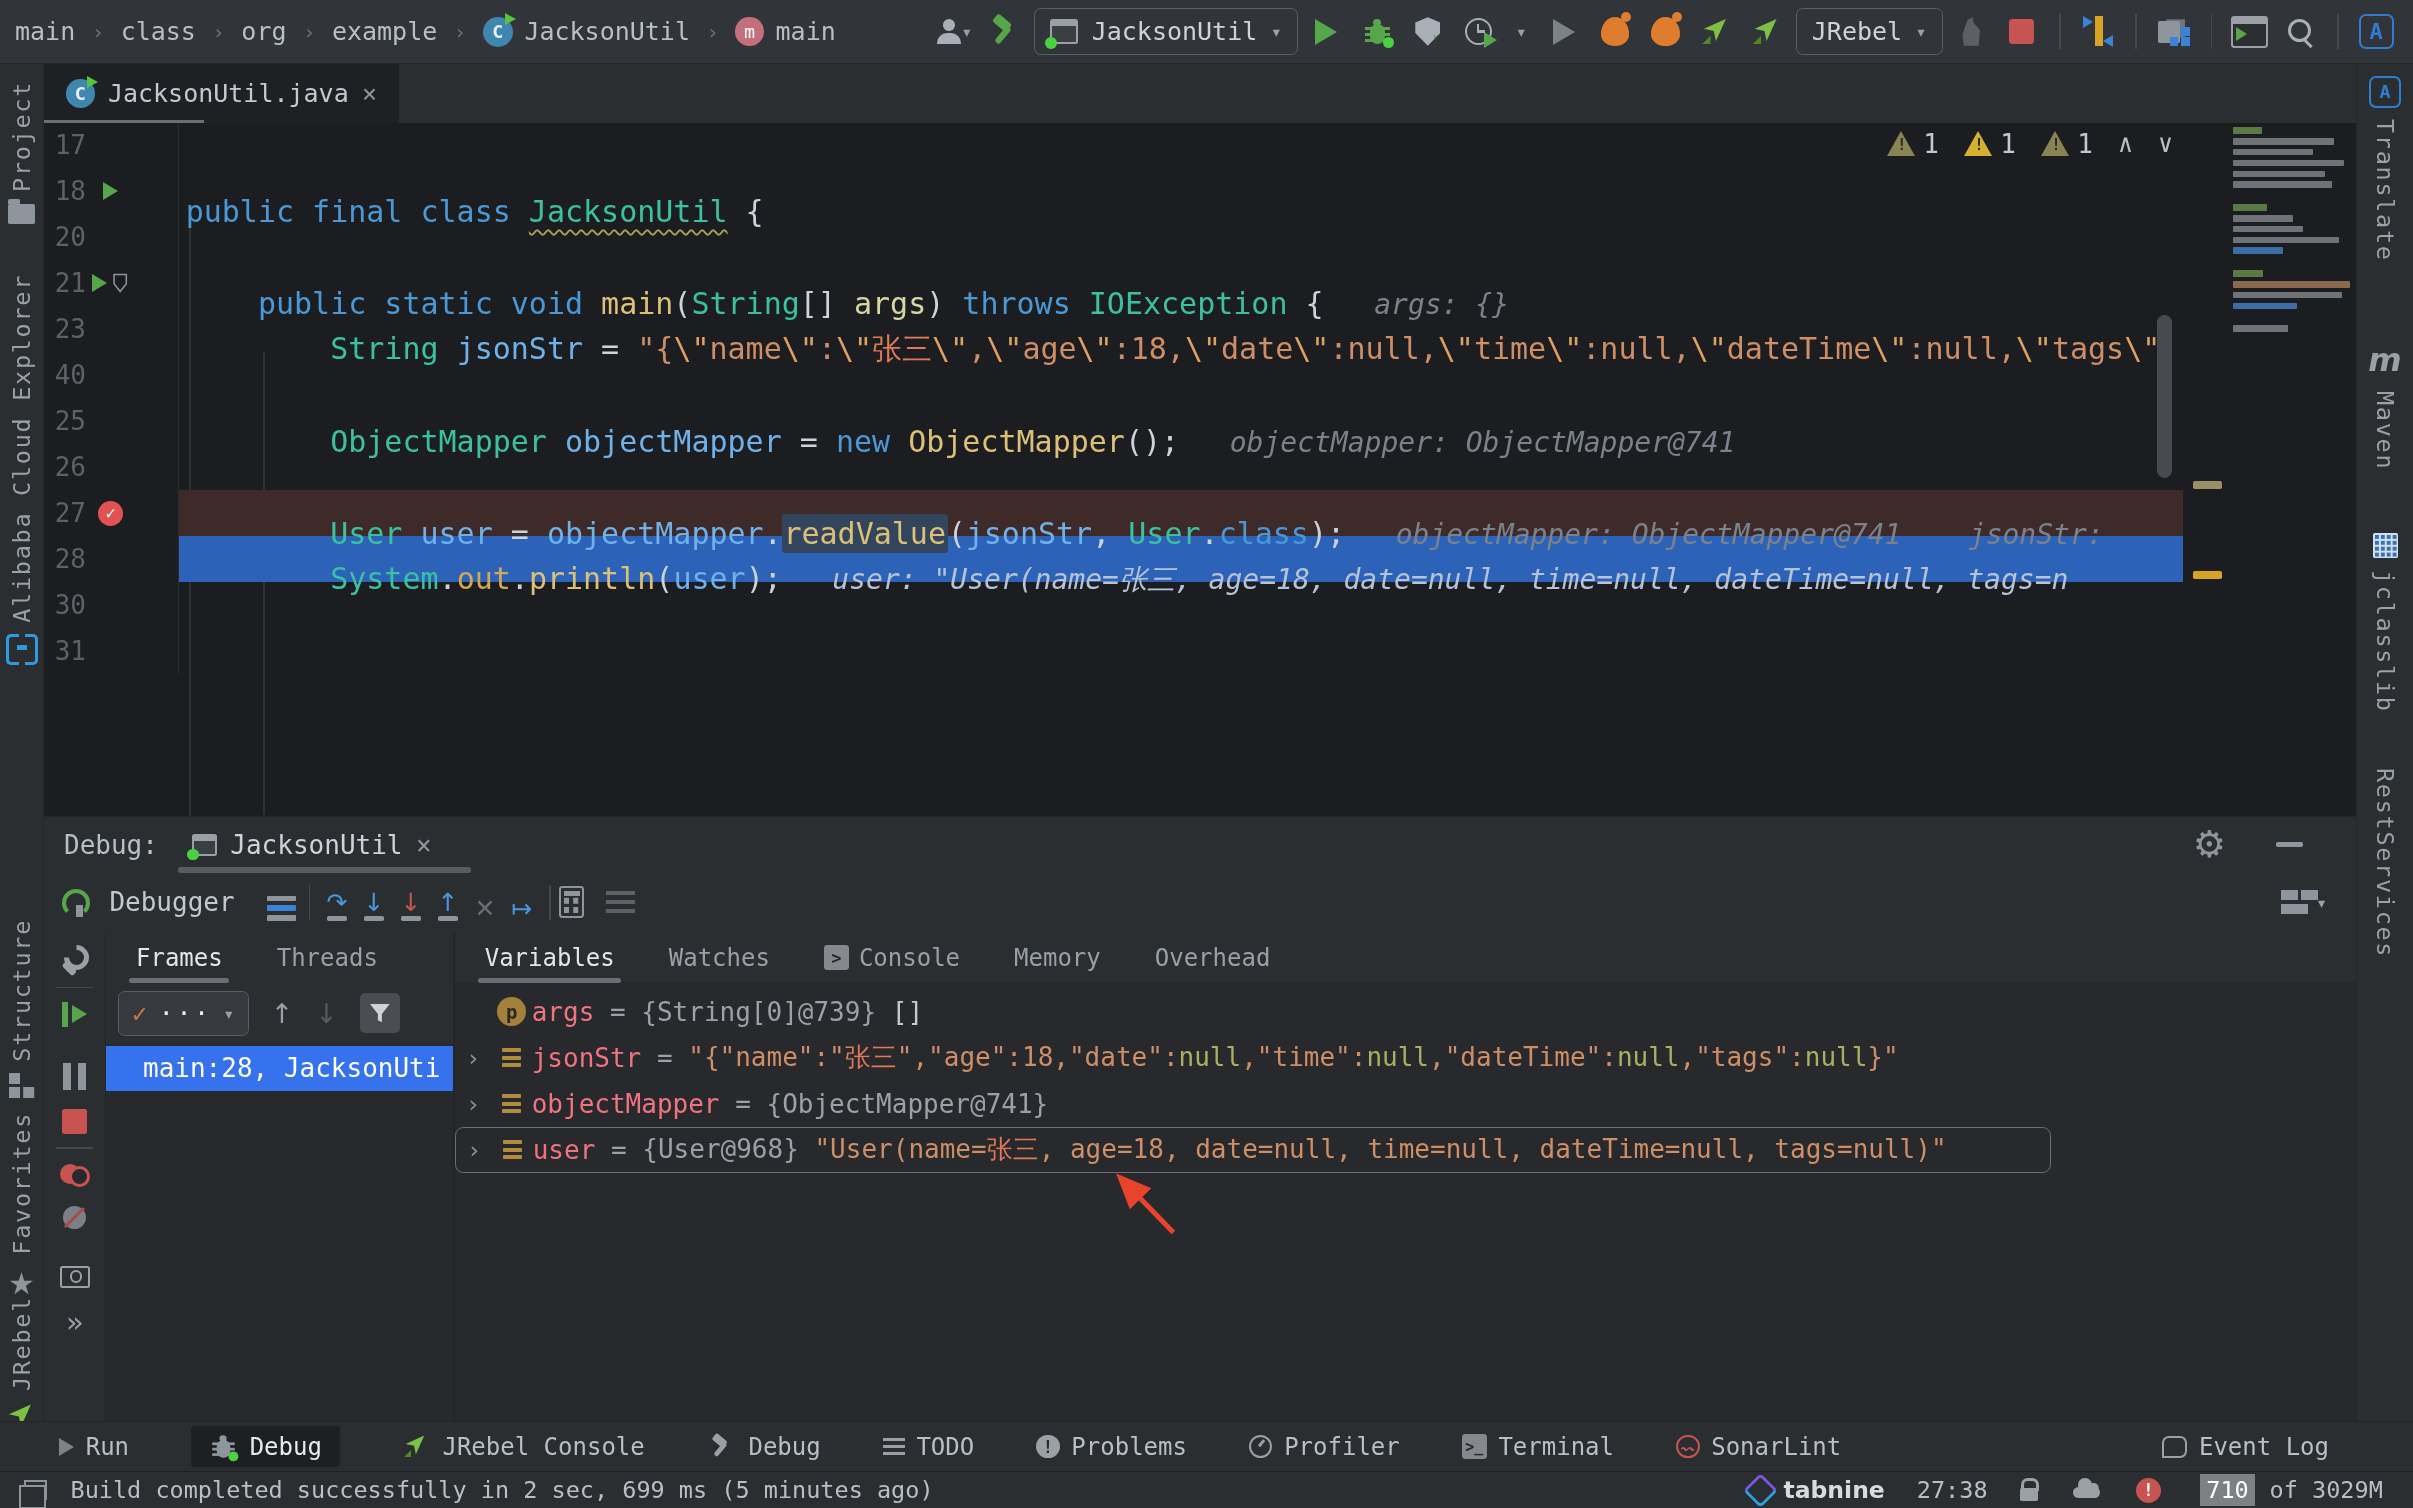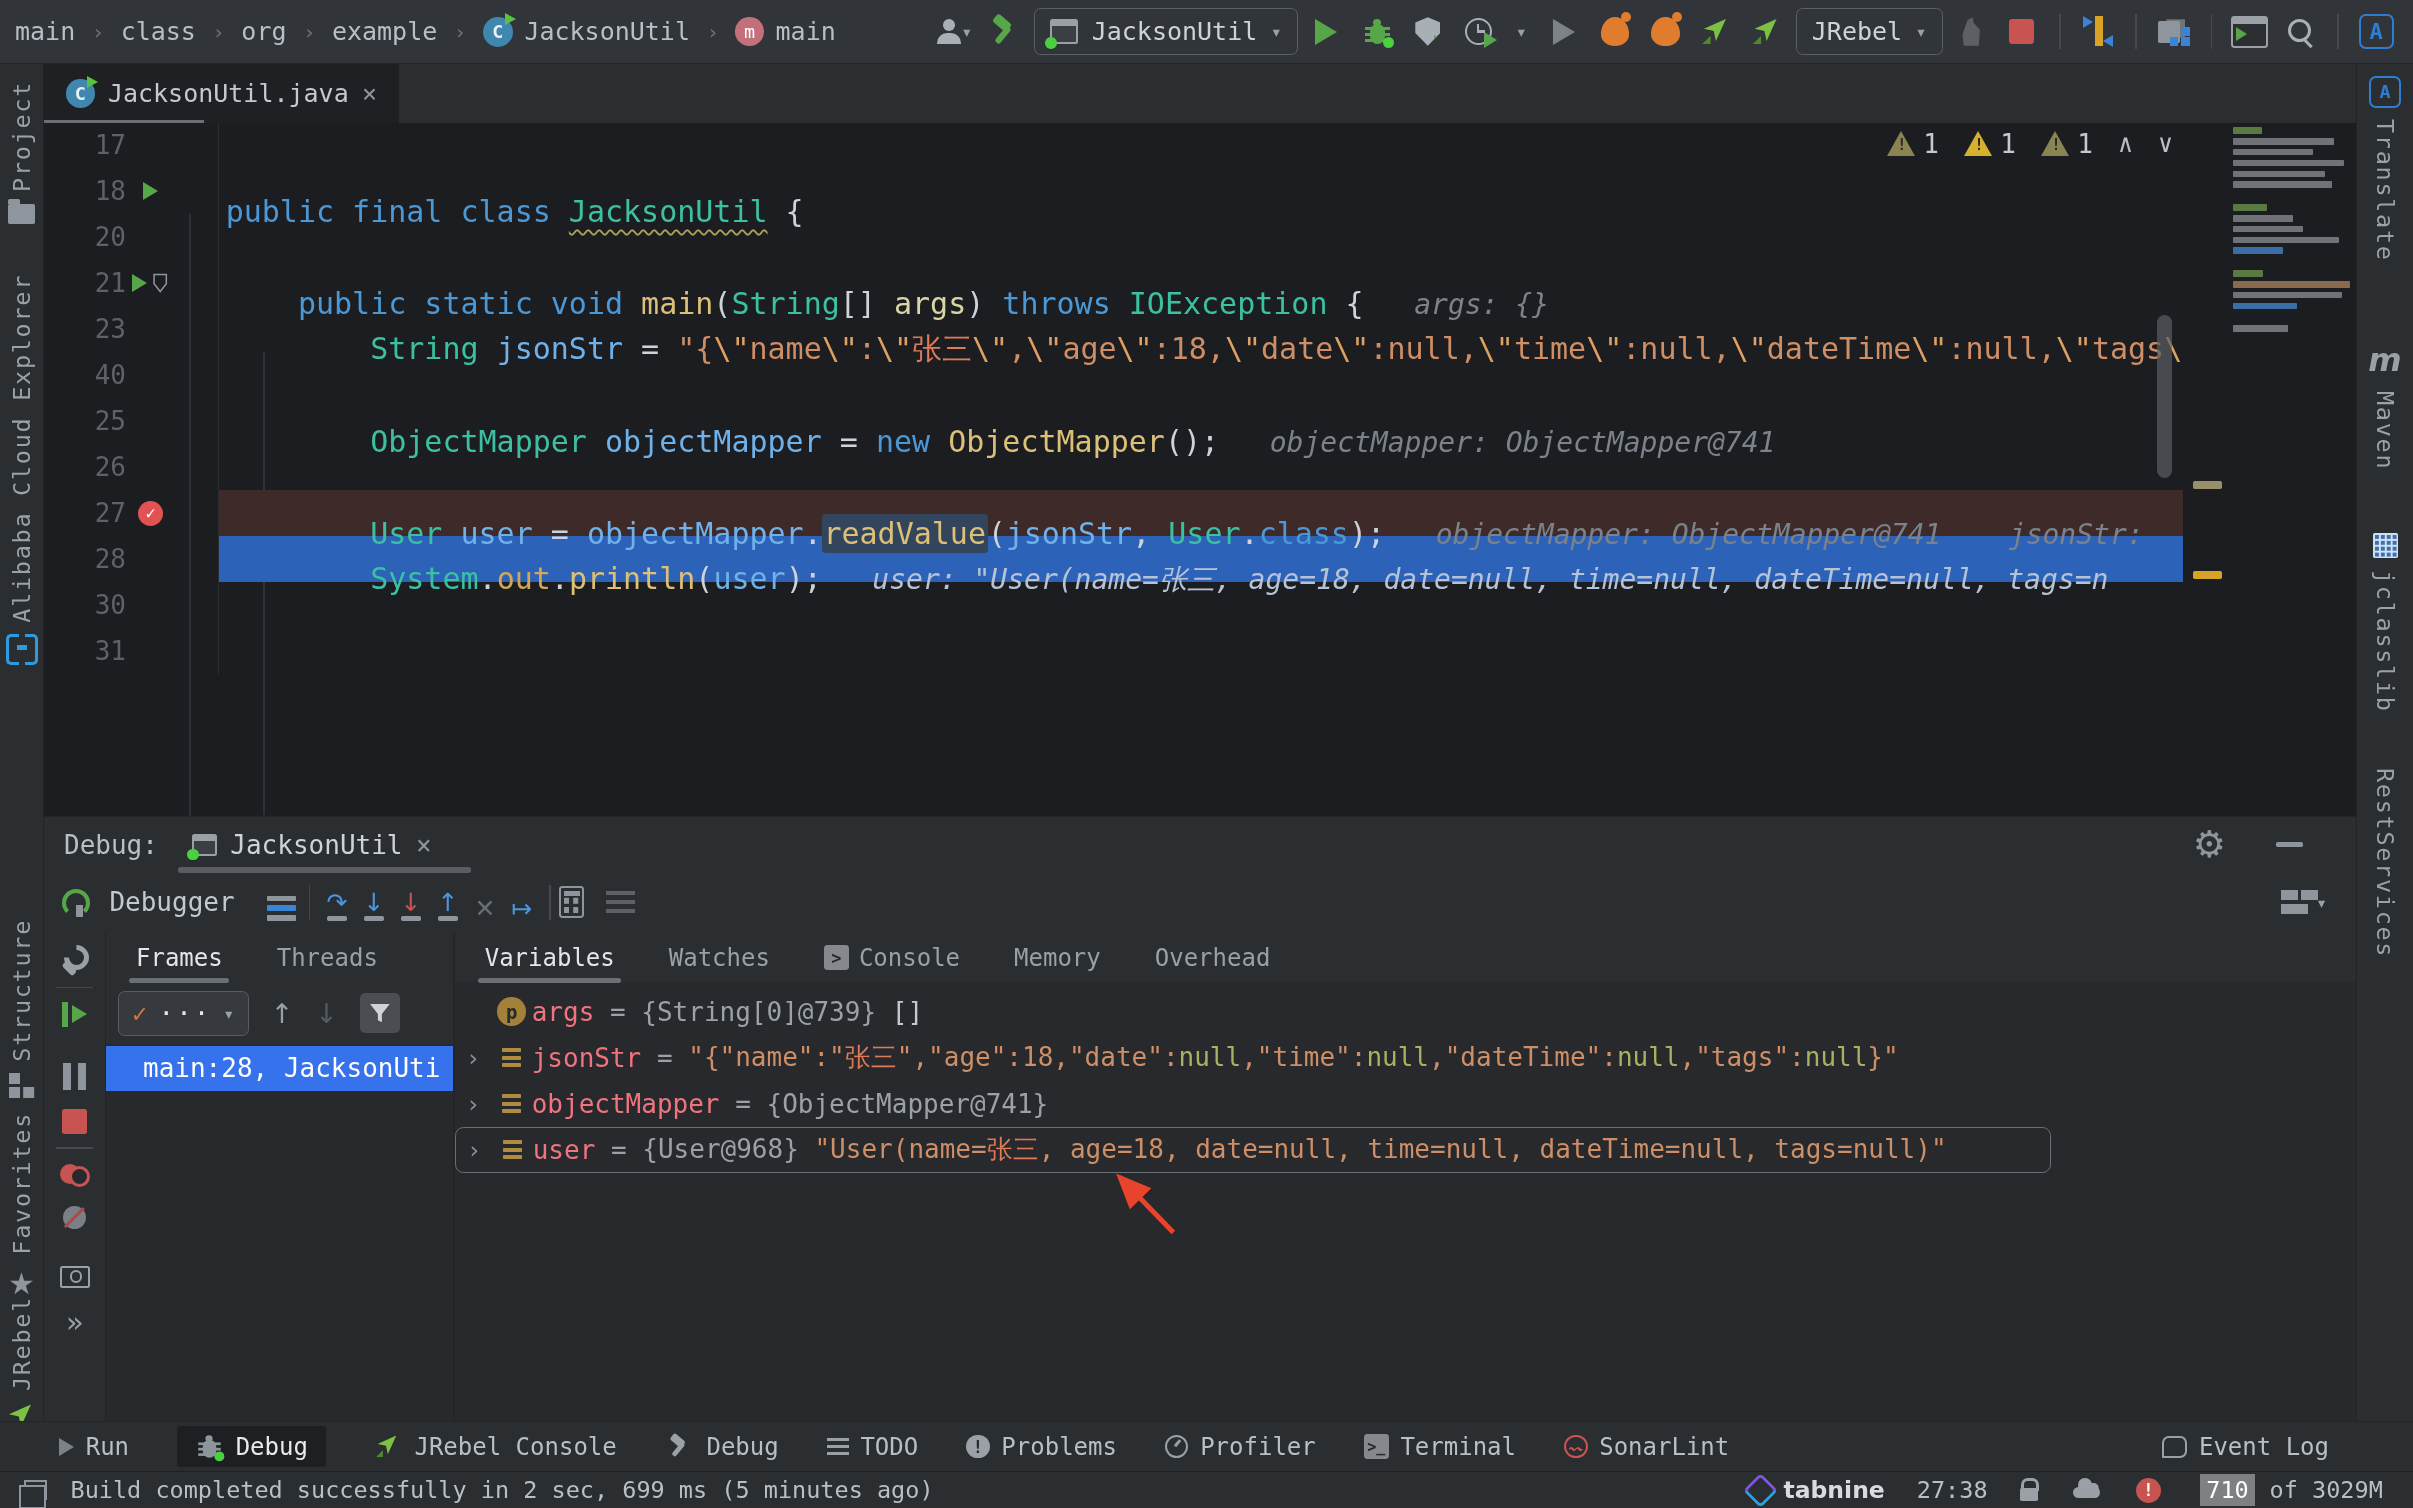--- a/index.html
+++ b/index.html
@@ -100,21 +100,21 @@
   .layout-ico::before { content:""; position:absolute; left:0; top:0; width:17px; height:10px; background:#8f959c; box-shadow:20px 0 0 #8f959c; }
   .layout-ico::after { content:""; position:absolute; left:0; bottom:0; width:27px; height:10px; background:#8f959c; }
 
   
   #tabbar { position:absolute; left:44px; top:64px; width:2313px; height:59px; background:#2b2e31; z-index:10; display:flex; }
   .etab { height:100%; display:flex; align-items:center; gap:13.4px; padding:0 22px; background:#1e2023; color:#c3c9d0; font-size:25px; position:relative; }
   .etab::after { content:""; position:absolute; left:0; bottom:0; height:3.4px; width:45%; background:#6a6f75; }
   .etab .close { color:#8f959c; font-size:25px; }
 
   
-  #editor { position:absolute; left:44px; top:122px; width:2313px; height:694px; background:#1b1d20; overflow:hidden; z-index:5;padding-left:40px; }
+  #editor { position:absolute; left:44px; top:122px; width:2313px; height:694px; background:#1b1d20; overflow:hidden; z-index:5; }
   .cline { position:relative; height:46px; display:flex; align-items:center; }
   .rowbg { position:absolute; left:134px; right:0; top:0; bottom:0; z-index:1; }
   .rowbg.bp { background:#3d2a29; }
   .rowbg.exec { background:#2d62b9; }
   .lnum { width:42px; text-align:right; color:#5d6267; font-size:26px; flex:none; position:relative; z-index:2; }
   .gicon { width:49px; flex:none; display:flex; align-items:center; justify-content:center; gap:4.2px; position:relative; z-index:2; }
   .foldcol { width:44px; flex:none; align-self:stretch; border-right:1.7px solid #2b2e31; position:relative; z-index:2; }
   .ctext { position:relative; z-index:2; font-size:30px; white-space:pre; padding-left:6.7px; color:#cdd3da;margin-top:41px; }
   .bp-dot { width:25px; height:25px; border-radius:50%; background:#e35252; color:#fff; font-size:17px; font-weight:bold; display:flex; align-items:center; justify-content:center; }
   .guide { position:absolute; width:1.7px; background:#2d3034; z-index:1; }
@@ -232,21 +232,21 @@
   .vname { color:#ef747f; }
   .veq { color:#9aa1a9; }
   .vrow.sel { border:1.7px solid #6b7176; border-radius:8.4px; margin-right:306px; }
   .p-badge { width:28.5px; height:28.5px; border-radius:50%; background:#a3813a; color:#26282b; font-weight:bold; font-size:19px; display:flex; align-items:center; justify-content:center; }
   .f-badge { display:flex; flex-direction:column; gap:3.4px; }
   .f-badge i { display:block; width:18.4px; height:4.2px; background:#b08c3e; border-radius:0.8px; }
 
   #red-arrow { position:absolute; left:1052px; top:350px; z-index:30; }
 
   
-  #btoolbar { position:absolute; left:0; bottom:37px; width:2413px; height:50px; background:#2b2e31; border-top:1.7px solid #232527; display:flex; align-items:center; padding-left:59px; gap:48px; font-size:24px; color:#b9bfc7; z-index:20; }
+  #btoolbar { position:absolute; left:0; bottom:37px; width:2413px; height:50px; background:#2b2e31; border-top:1.7px solid #232527; display:flex; align-items:center; padding-left:59px; gap:62px; font-size:24px; color:#b9bfc7; z-index:20; }
   .bitem { display:flex; align-items:center; gap:11.7px; }
   .bitem.active { background:#1d1f22; padding:6.7px 18.4px; border-radius:3.4px; color:#e8ebee; }
   .todo-ico { display:flex; flex-direction:column; gap:3.4px; }
   .todo-ico i { display:block; width:22px; height:3.4px; background:#9aa0a6; }
   .problems-ico { width:23.5px; height:23.5px; border-radius:50%; background:#9aa0a6; color:#26282b; font-weight:bold; font-size:17px; display:flex; align-items:center; justify-content:center; }
   .gauge-ico { width:23.5px; height:23.5px; border:2.5px solid #9aa0a6; border-radius:50%; position:relative; }
   .gauge-ico::after { content:""; position:absolute; left:9.2px; top:2.5px; width:2.5px; height:8.4px; background:#9aa0a6; transform:rotate(40deg); }
   .term-b-ico { width:25px; height:25px; background:#85898d; border-radius:3.4px; color:#26282b; font-weight:bold; font-size:15px; display:flex; align-items:center; justify-content:center; }
   .sonar-ico { width:23.5px; height:23.5px; border-radius:50%; border:2.5px solid #c75450; color:#c75450; font-size:13.4px; display:flex; align-items:center; justify-content:center; }
   .eventlog-ico { width:25px; height:22px; border:2.5px solid #9aa0a6; border-radius:6.7px 6.7px 6.7px 0; }

